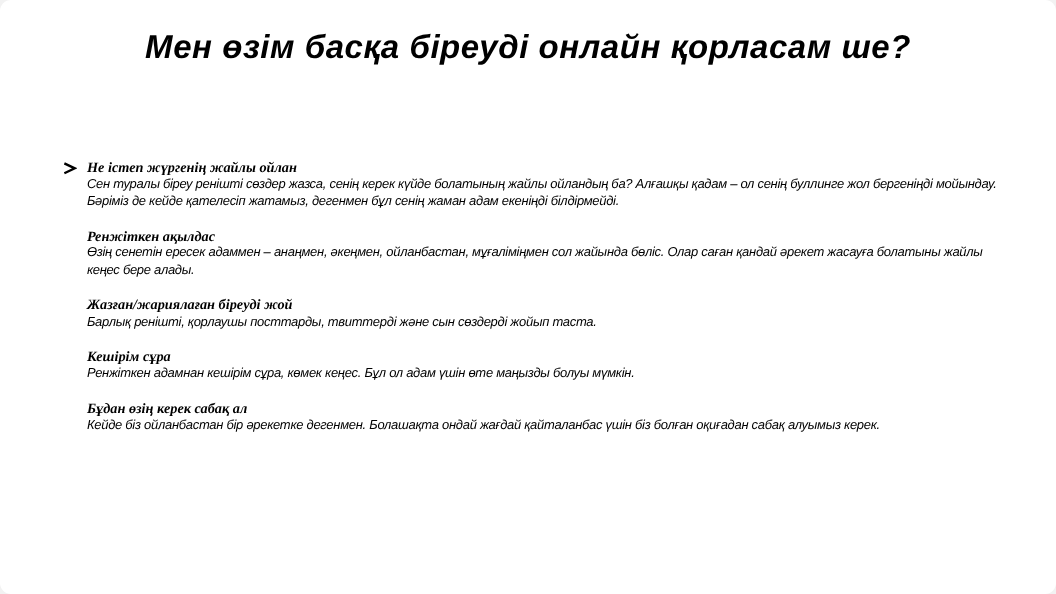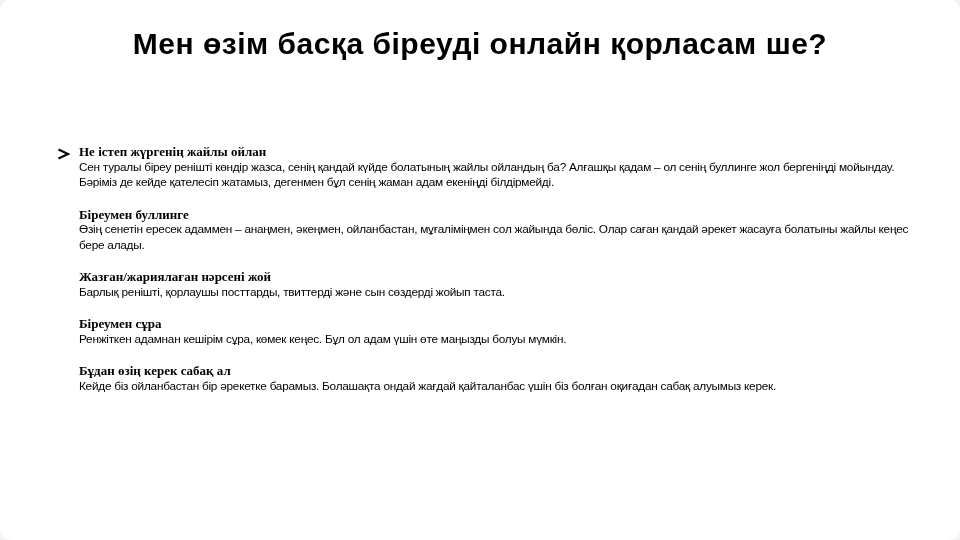--- a/index.html
+++ b/index.html
@@ -9,20 +9,21 @@
   }
   .slide {
     position: relative;
     width: 960px;
     height: 540px;
     background: #ffffff;
     border-radius: 10px;
     overflow: hidden;
     font-family: "Liberation Sans", sans-serif;
     color: #000000;
+    font-style: italic;
   }
   .title {
     margin: 26px auto 0;
     max-width: 800px;
     text-align: center;
     font-family: "Liberation Sans", sans-serif;
     font-weight: 700;
     font-size: 30px;
     line-height: 1.18;
     letter-spacing: 0.5px;
@@ -70,33 +71,33 @@
 
   <div class="content">
     <span class="bullet">
       <svg width="13" height="12" viewBox="0 0 13 12" xmlns="http://www.w3.org/2000/svg">
         <path d="M1.5 1.5 L11 6 L1.5 10.5" fill="none" stroke="#000000" stroke-width="2.2" stroke-linejoin="miter"></path>
       </svg>
     </span>
     <div id="sections">
         <div class="section">
           <div class="heading">Не істеп жүргенің жайлы ойлан</div>
-          <div class="body-text">Сен туралы біреу ренішті көндір жазса, сенің қандай күйде болатының жайлы ойландың ба? Алғашқы қадам – ол сенің буллинге жол бергеніңді мойындау. Бәріміз де кейде қателесіп жатамыз, дегенмен бұл сенің жаман адам екеніңді білдірмейді.</div>
+          <div class="body-text">Сен туралы біреу ренішті сөздер жазса, сенің керек күйде болатының жайлы ойландың ба? Алғашқы қадам – ол сенің буллинге жол бергеніңді мойындау. Бәріміз де кейде қателесіп жатамыз, дегенмен бұл сенің жаман адам екеніңді білдірмейді.</div>
         </div>
         <div class="section">
-          <div class="heading">Біреумен буллинге</div>
+          <div class="heading">Ренжіткен ақылдас</div>
           <div class="body-text">Өзің сенетін ересек адаммен – анаңмен, әкеңмен, ойланбастан, мұғаліміңмен сол жайында бөліс. Олар саған қандай әрекет жасауға болатыны жайлы кеңес бере алады.</div>
         </div>
         <div class="section">
-          <div class="heading">Жазған/жариялаған нәрсені жой</div>
+          <div class="heading">Жазған/жариялаған біреуді жой</div>
           <div class="body-text">Барлық ренішті, қорлаушы посттарды, твиттерді және сын сөздерді жойып таста.</div>
         </div>
         <div class="section">
-          <div class="heading">Біреумен сұра</div>
+          <div class="heading">Кешірім сұра</div>
           <div class="body-text">Ренжіткен адамнан кешірім сұра, көмек кеңес. Бұл ол адам үшін өте маңызды болуы мүмкін.</div>
         </div>
         <div class="section">
           <div class="heading">Бұдан өзің керек сабақ ал</div>
-          <div class="body-text">Кейде біз ойланбастан бір әрекетке барамыз. Болашақта ондай жағдай қайталанбас үшін біз болған оқиғадан сабақ алуымыз керек.</div>
+          <div class="body-text">Кейде біз ойланбастан бір әрекетке дегенмен. Болашақта ондай жағдай қайталанбас үшін біз болған оқиғадан сабақ алуымыз керек.</div>
         </div>
       </div>
   </div>
 </div>
 
 </body></html>

